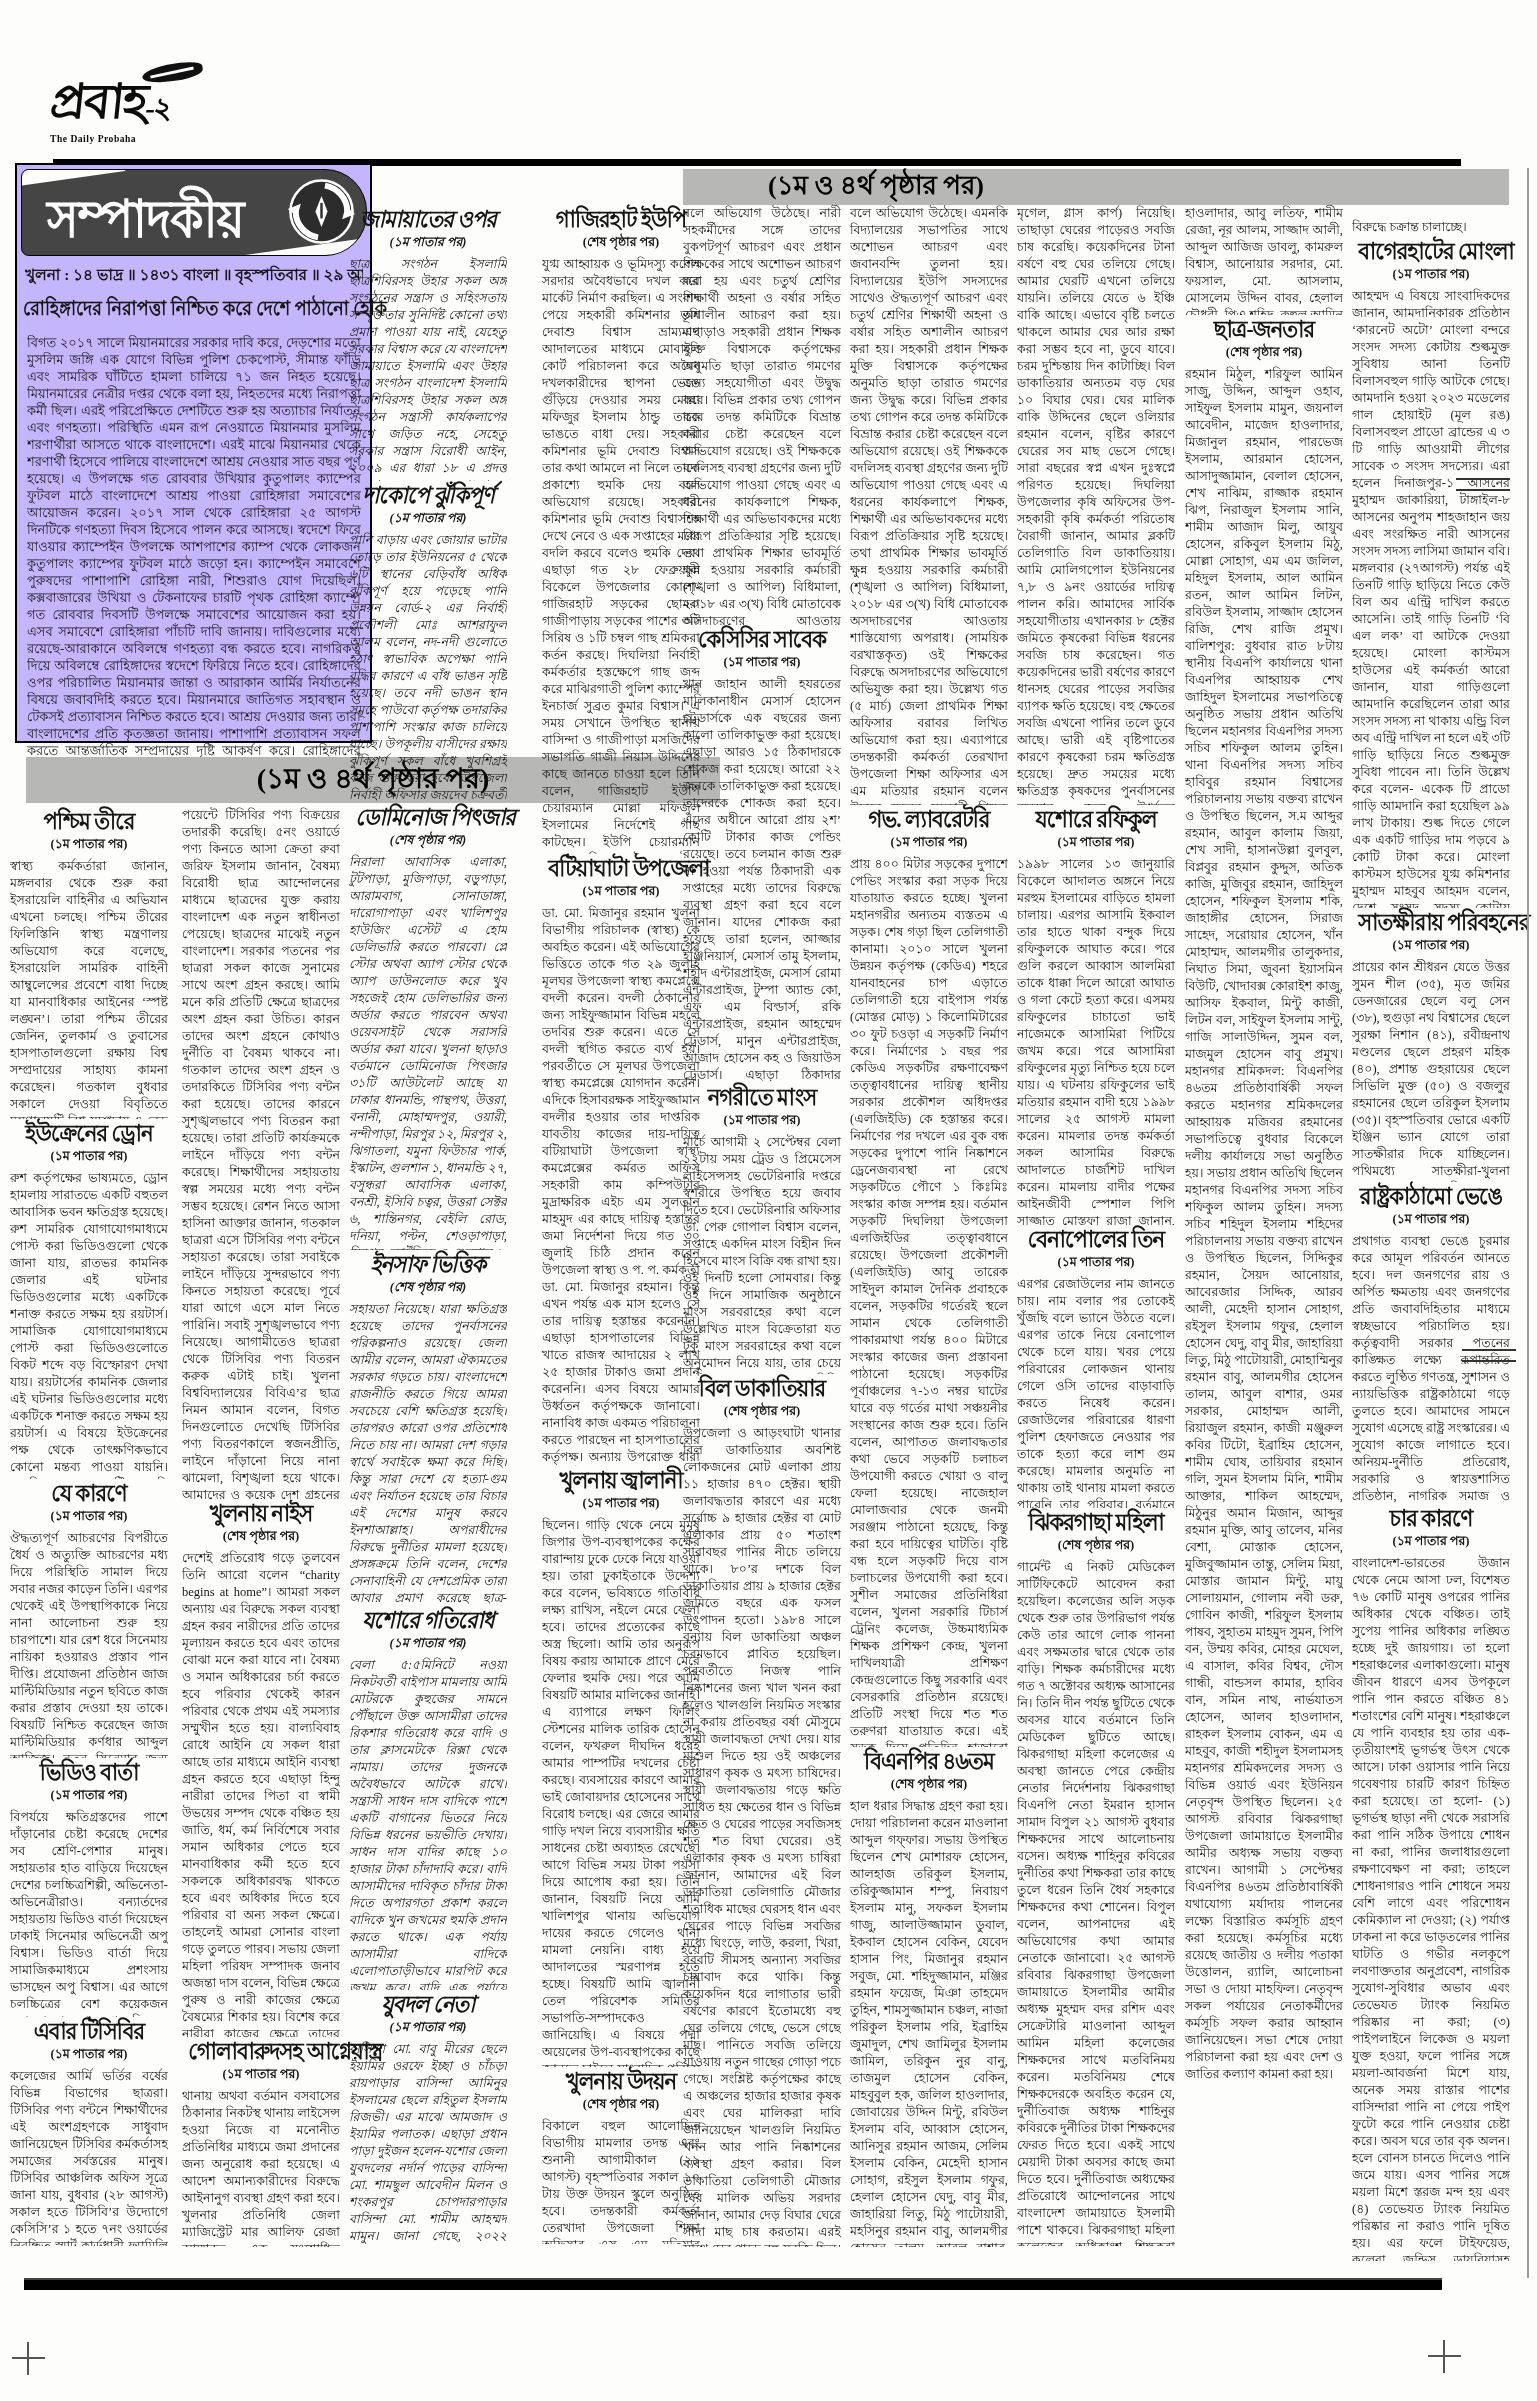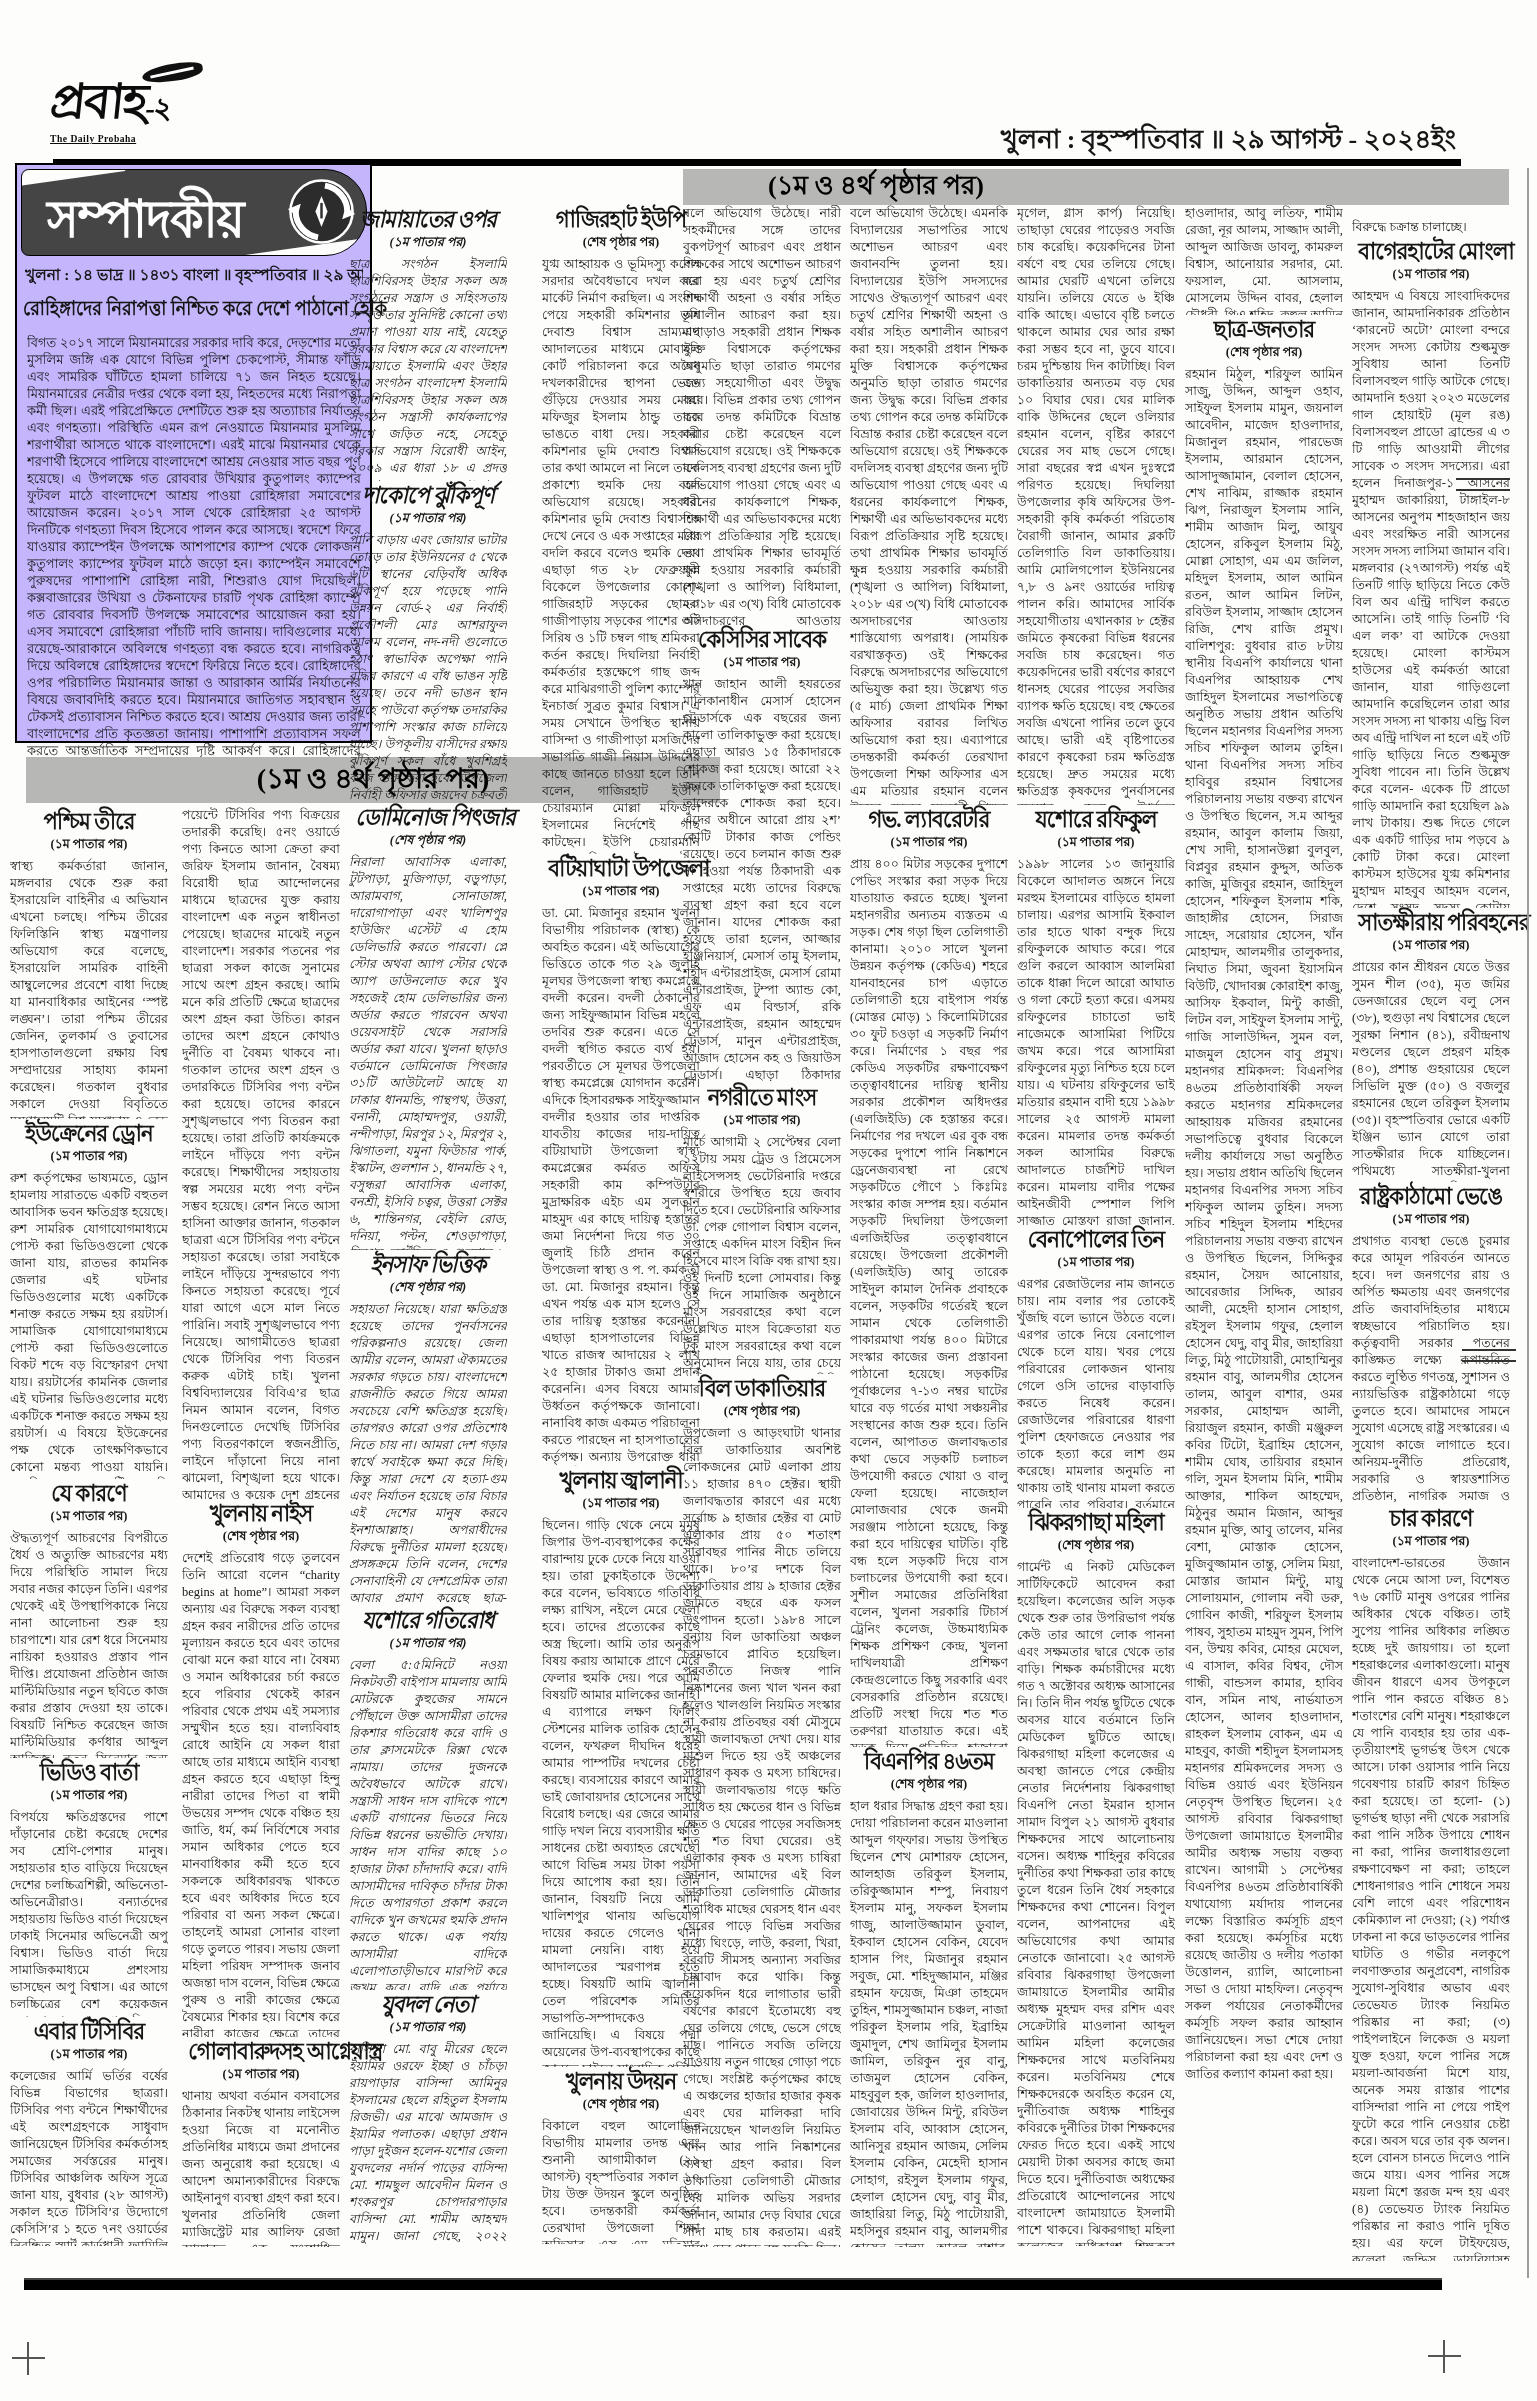--- a/index.html
+++ b/index.html
@@ -2,21 +2,21 @@
 <html><head>
 <meta charset="utf-8">
 <style>
   html,body{margin:0;padding:0;background:#e8e8e8;}
   #page{position:relative;width:1537px;height:2402px;background:#fdfdfb;margin:0 auto;overflow:hidden;
         font-family:"Liberation Serif","DejaVu Serif",serif;color:#161616;}
   
   #logo{position:absolute;left:50px;top:75px;width:250px;height:83px;}
   #logo .big{font-size:48px;font-weight:900;color:#0c0c0c;transform:skewX(-6deg);letter-spacing:-1.9px;line-height:54px;white-space:nowrap;}
   #logo .suffix{font-size:29px;font-weight:900;}
-  #logo .sub{font-size:9.6px;font-weight:bold;color:#0c0c0c;margin-top:-1.9px;letter-spacing:0.5px;text-decoration:underline;}
+  #logo .sub{font-size:9.6px;font-weight:bold;color:#0c0c0c;margin-top:-1.9px;letter-spacing:0.5px;}
   #logo .blob{position:absolute;left:92px;top:-11.5px;width:61px;height:17.3px;background:#111;border-radius:60% 40% 50% 50%;transform:rotate(-8deg);}
   #logo .blob:after{content:"";position:absolute;left:7.7px;top:6.7px;width:44px;height:2.9px;background:#fff;transform:rotate(-4deg);}
   #m-date{position:absolute;right:81px;top:119px;font-size:26px;font-weight:bold;white-space:nowrap;}
   #m-rule{position:absolute;left:53px;top:159px;width:1408px;height:6.7px;background:#000;}
   
   .band{position:absolute;background:#b7b7b5;color:#000;font-weight:bold;display:flex;align-items:center;}
   #band-top{left:683px;top:169px;width:826px;height:36px;font-size:26px;padding-left:85px;box-sizing:border-box;}
   #band-mid{left:26px;top:757px;width:694px;height:46px;font-size:28px;justify-content:center;}
   
   #editorial{position:absolute;left:15.4px;top:163px;width:357px;height:580px;border:2.9px solid #000;box-sizing:border-box;background:#c4b5fd;}
@@ -45,21 +45,20 @@
 </head>
 <body>
 
 <div id="page">
 
   <div id="logo">
     <div class="blob"></div>
     <div class="big"><span>প্রবাহ</span><span class="suffix">-২</span></div>
     <div class="sub">The Daily Probaha</div>
   </div>
-  <div id="m-date">খুলনা : বৃহস্পতিবার ॥ ২৯ আগস্ট - ২০২৪ইং</div>
   <div id="m-rule"></div>
 
   <div id="band-top" class="band">(১ম ও ৪র্থ পৃষ্ঠার পর)</div>
   <div id="band-mid" class="band">(১ম ও ৪র্থ পৃষ্ঠার পর)</div>
 
   <div id="editorial">
     <div id="ed-box">
       <div class="cut1"></div>
       <div class="cut2"></div>
       <div id="ed-title">সম্পাদকীয়</div>

